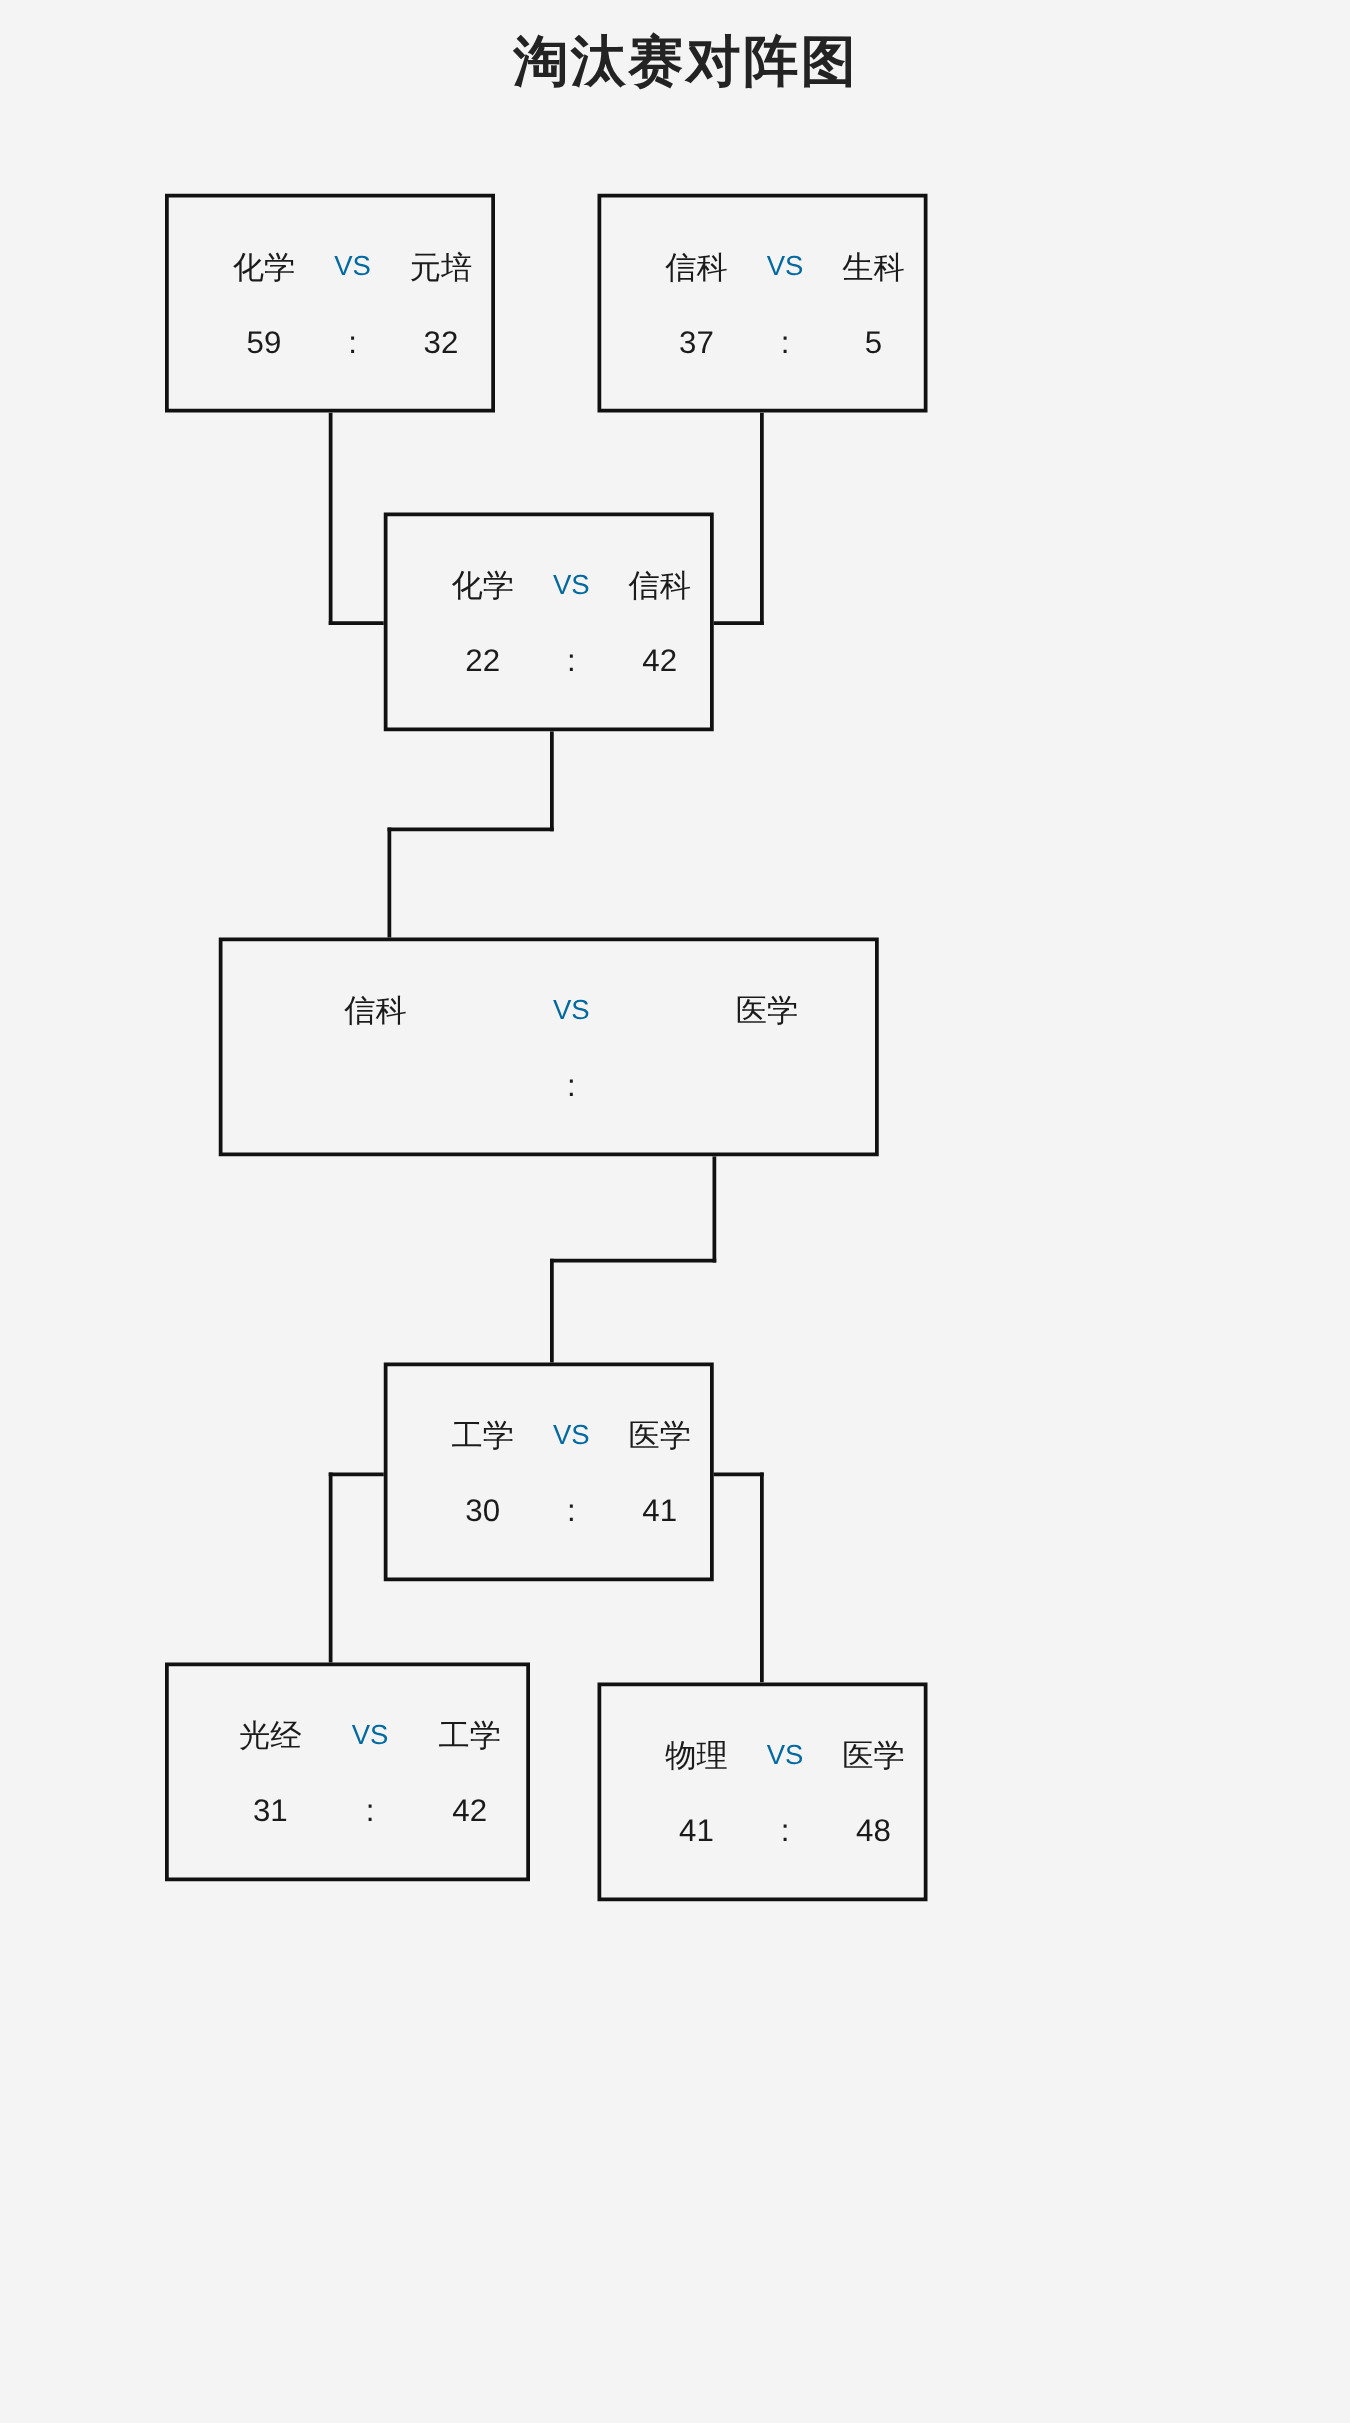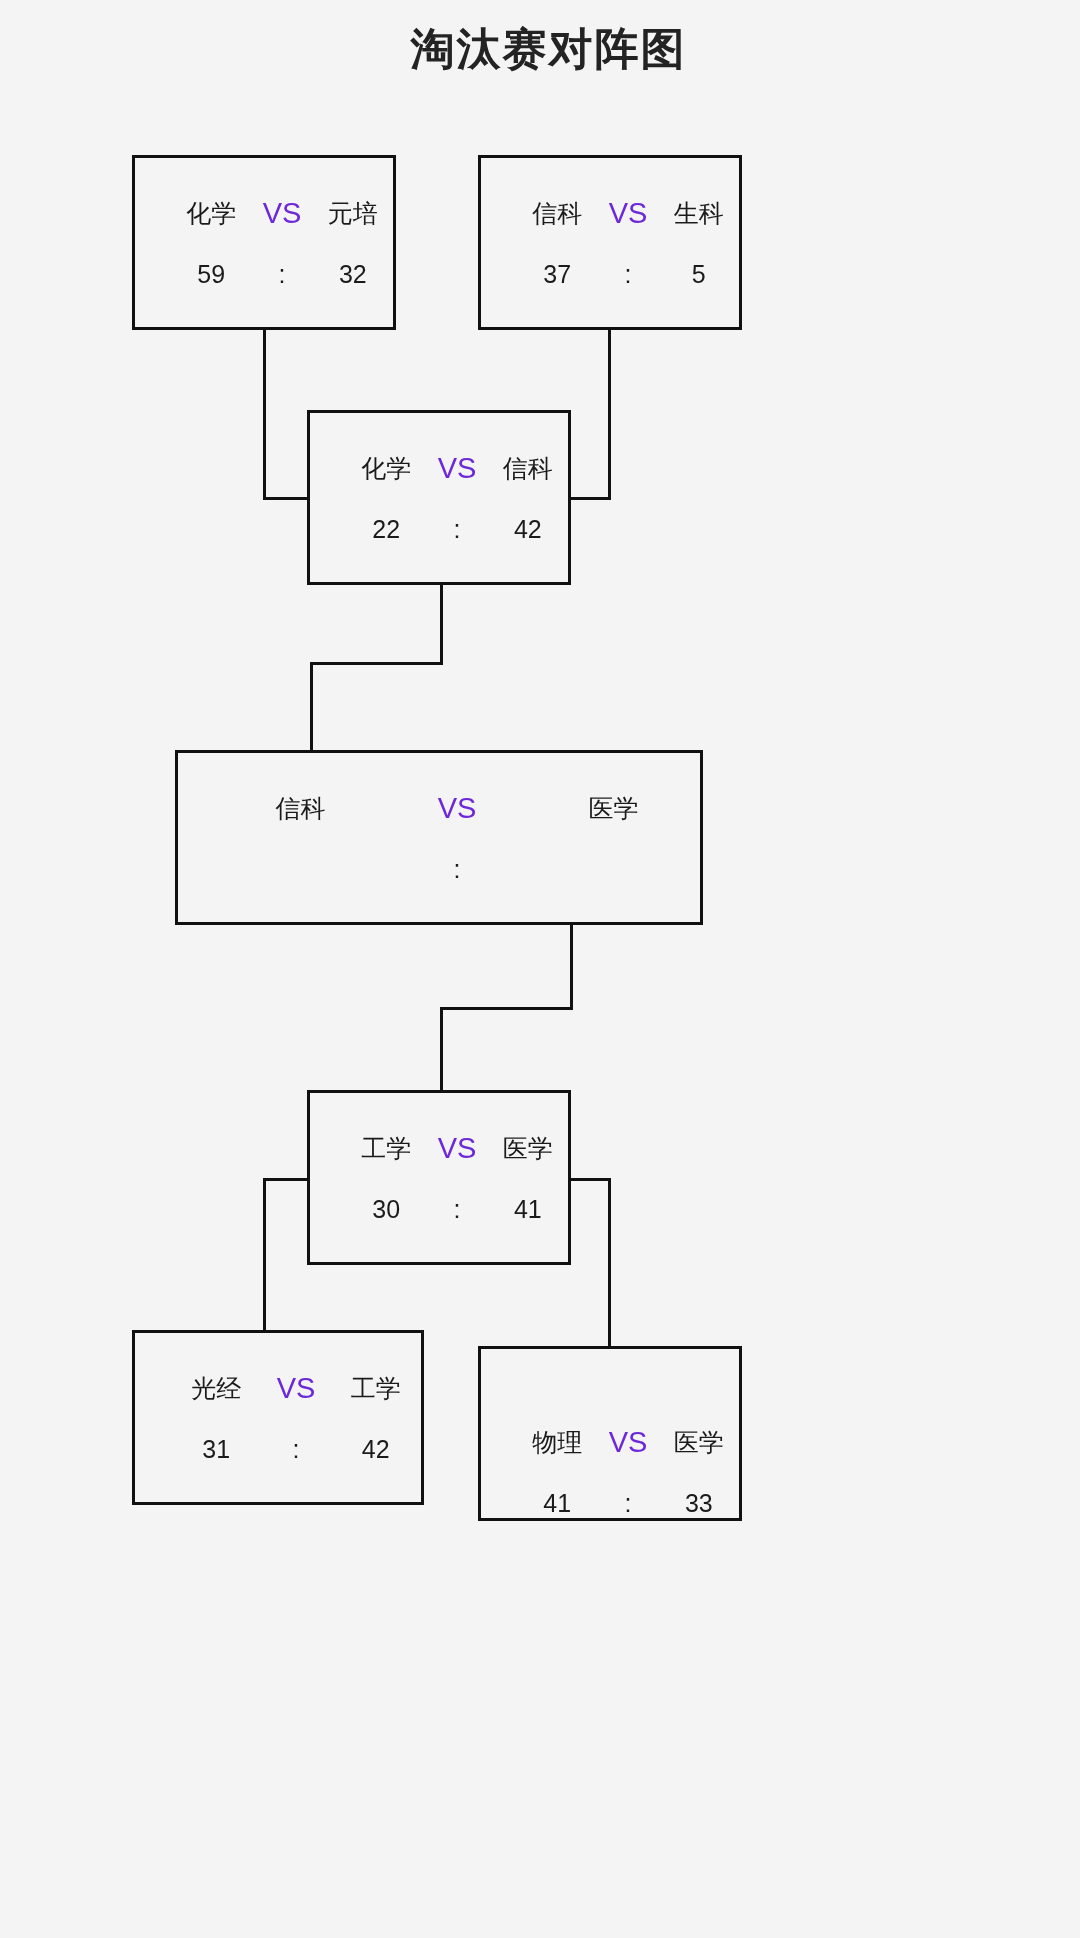--- a/index.html
+++ b/index.html
@@ -62,23 +62,23 @@
   .teams-row { margin-bottom: 30px; }
   .scores-row { }
 
   .team-name {
     font-size: 25px;
     text-align: center;
     color: #1b1b1b;
     white-space: nowrap;
   }
   .vs-label {
-    font-size: 29px;
-    text-align: center;
-    color: #6d28d9;
+    font-size: 22px;
+    text-align: center;
+    color: #0369a1;
     white-space: nowrap;
   }
   .score-value {
     font-size: 25px;
     text-align: center;
     color: #1b1b1b;
     white-space: nowrap;
   }
   .score-sep {
     font-size: 25px;
@@ -196,26 +196,26 @@
       <span class="vs-label">VS</span>
       <span class="team-name">工学</span>
     </div>
     <div class="match-row scores-row">
       <span class="score-value">31</span>
       <span class="score-sep">:</span>
       <span class="score-value">42</span>
     </div>
   </div>
 
-  <div class="match-box nw" style="left:478px; top:1346px; width:264px; height:175px;justify-content:flex-end;">
+  <div class="match-box nw" style="left:478px; top:1346px; width:264px; height:175px;">
     <div class="match-row teams-row">
       <span class="team-name">物理</span>
       <span class="vs-label">VS</span>
       <span class="team-name">医学</span>
     </div>
     <div class="match-row scores-row">
       <span class="score-value">41</span>
       <span class="score-sep">:</span>
-      <span class="score-value">33</span>
+      <span class="score-value">48</span>
     </div>
   </div>
 
 </div>
 
 </body></html>

